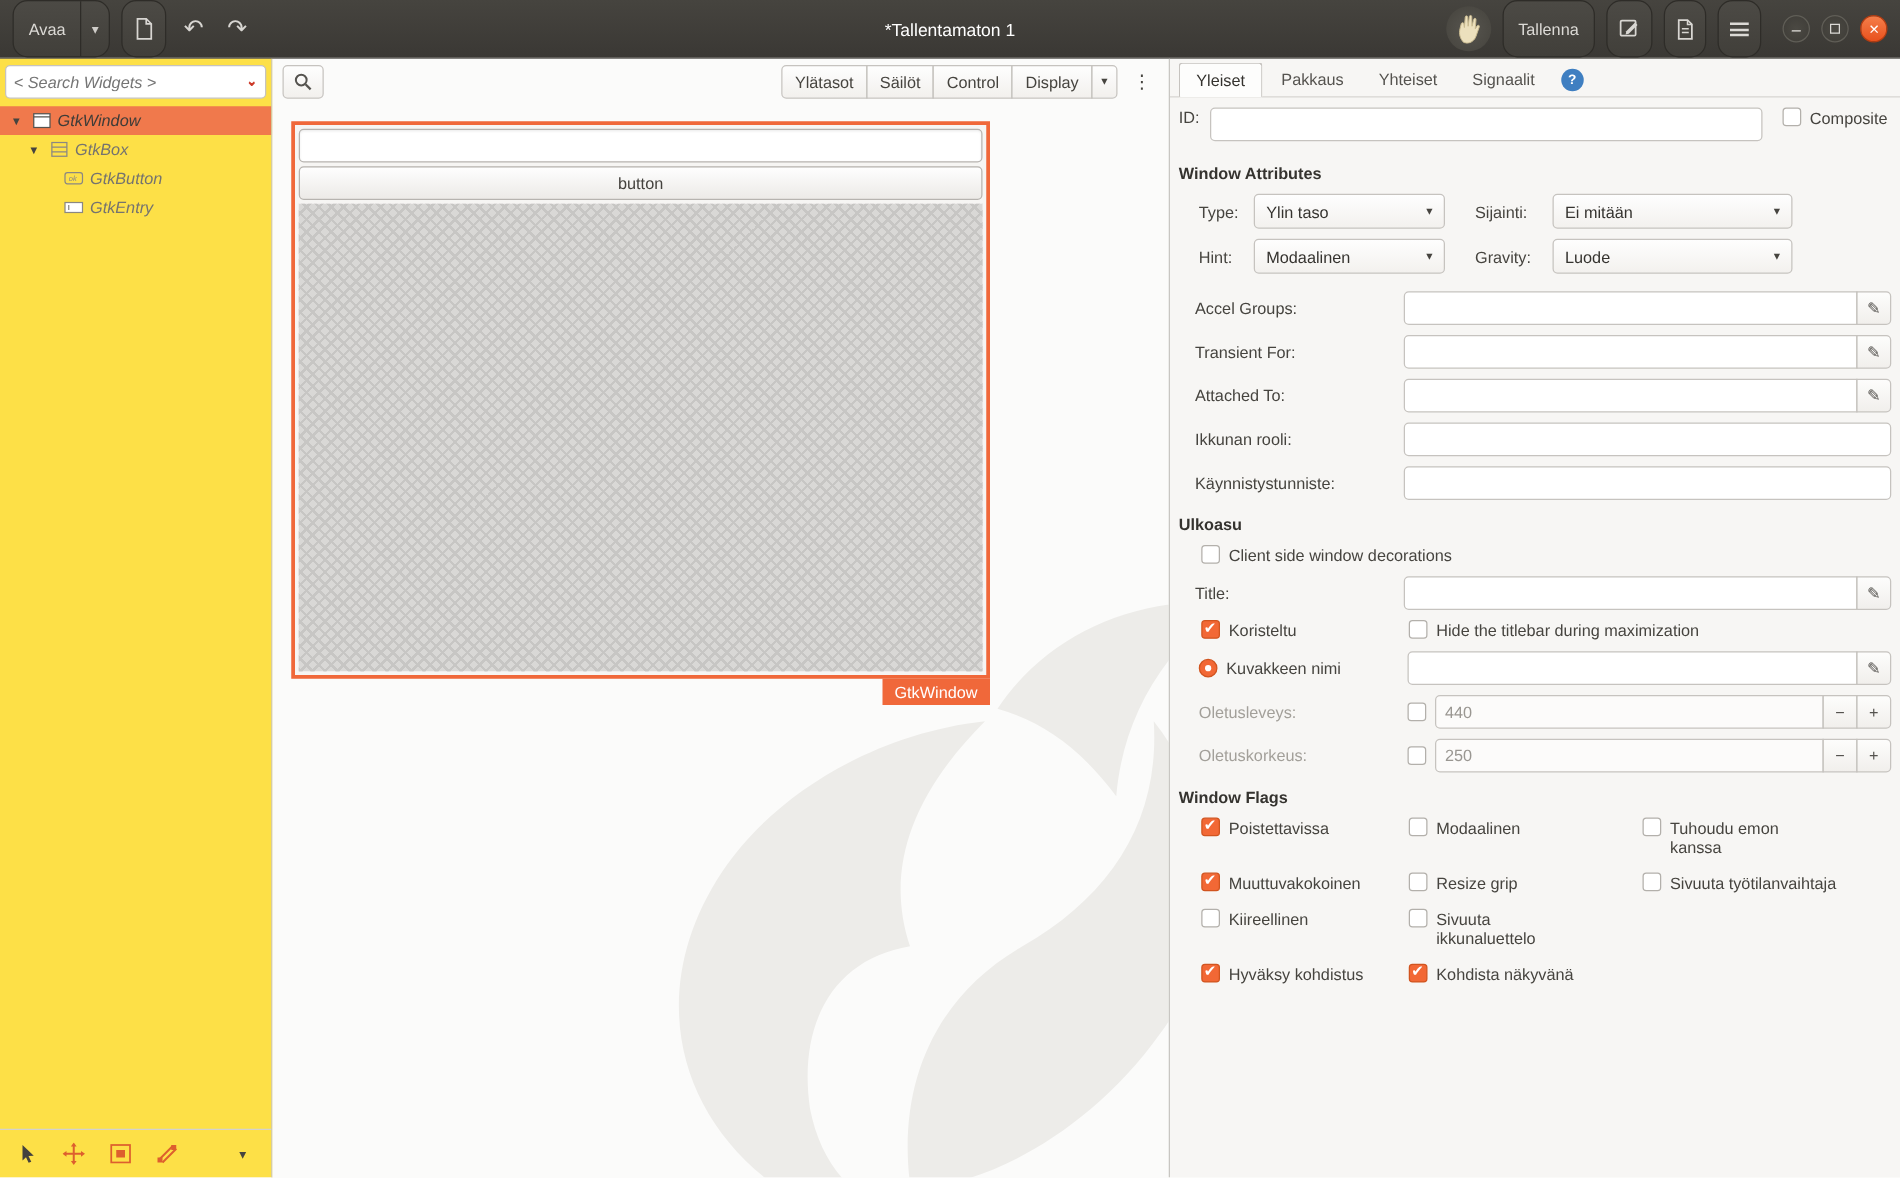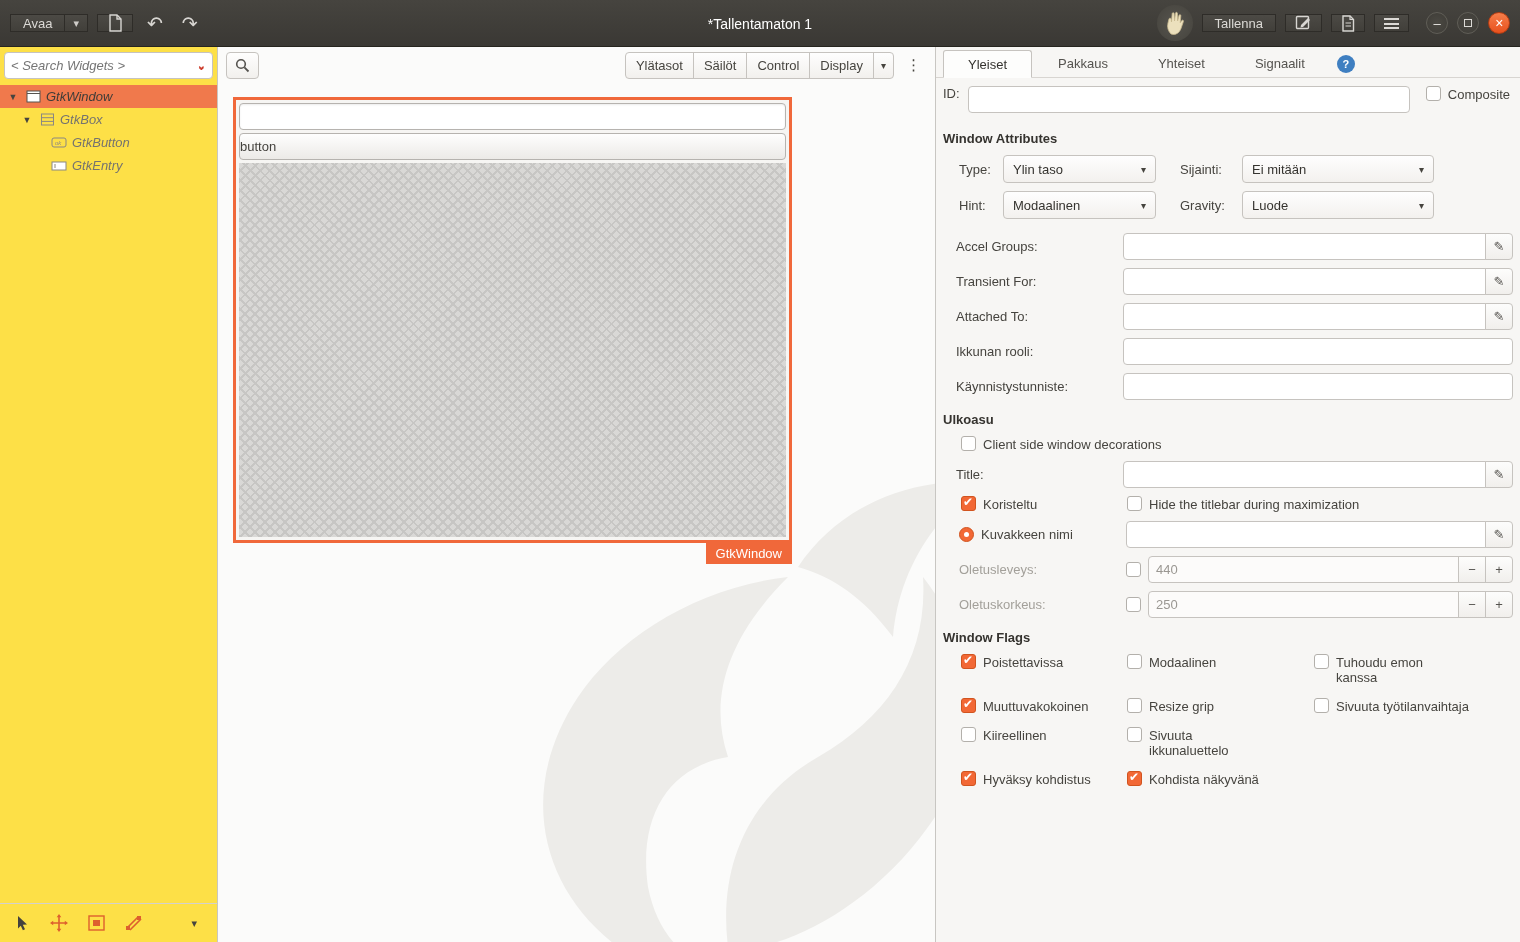--- a/index.html
+++ b/index.html
@@ -4,21 +4,21 @@
 <style>
   *{margin:0;padding:0;box-sizing:border-box}
   html,body{width:1520px;height:942px;overflow:hidden}
   body{font-family:"Liberation Sans","DejaVu Sans",sans-serif;font-size:13px;color:#3c3b37;background:#fbfbfa}
   .app{position:relative;width:1520px;height:942px;overflow:hidden}
 
   
   .titlebar{position:absolute;top:0;left:0;right:0;height:47px;background:linear-gradient(#46443f,#3a3834);border-bottom:1px solid #26251f;display:flex;align-items:center;padding:0 10px}
   .hgroup{display:flex;align-items:center;gap:9px}
   .hgroup.right{margin-left:auto}
-  .hbtn{height:18px;background:linear-gradient(#4c4a45,#413f3a);border:1px solid #2e2c28;border-radius:0;color:#dcdad6;font-size:13px;display:inline-flex;align-items:center;padding:0 12px;cursor:default}
+  .hbtn{height:46px;background:linear-gradient(#4c4a45,#413f3a);border:1px solid #2e2c28;border-radius:12px;color:#dcdad6;font-size:13px;display:inline-flex;align-items:center;padding:0 12px;cursor:default}
   .hbtn.icon{padding:0 9px}
   .hbtn.split{padding:0}
   .hbtn.split .hbtn-label{padding:0 12px}
   .hbtn.split .hsep{width:1px;align-self:stretch;background:#2e2c28}
   .hbtn.split .caret{padding:0 8px;font-size:11px;color:#cfcdc9}
   .flat-icon{color:#d8d6d2;font-size:19px;line-height:1;padding:4px 5px;cursor:default}
   .htitle{position:absolute;left:50%;top:0;height:47px;transform:translateX(-50%);display:flex;align-items:center;color:#ffffff;font-size:14px}
   .glade-logo{width:36px;height:36px;border-radius:50%;background:radial-gradient(#57554f,#45433d);display:flex;align-items:center;justify-content:center}
   .burger{display:inline-block;width:15px;height:11px;border-top:2px solid #dcdad6;border-bottom:2px solid #dcdad6;position:relative}
   .burger::after{content:"";position:absolute;left:0;right:0;top:3px;height:2px;background:#dcdad6}
@@ -50,28 +50,28 @@
   .cbtn{height:27px;background:linear-gradient(#fefefe,#f2f0ed);border:1px solid #c6c3bf;display:inline-flex;align-items:center;justify-content:center;padding:0 10px;color:#46443f;font-size:13px}
   .cbtn.first{border-radius:4px 0 0 4px}
   .cbtn.last{border-radius:0 4px 4px 0;padding:0 7px;font-size:10px}
   .cbtn.alone{border-radius:4px;padding:0 8px}
   .seg{display:flex;margin-left:auto}
   .seg .cbtn{margin-left:-1px}
   .dots{border:0;background:transparent;color:#46443f;font-size:15px;padding:0 6px}
 
   .design-frame{position:absolute;left:15px;top:50px;width:559px;height:446px;border:3px solid #f0683a;background:#f6f5f3;display:flex;flex-direction:column;padding:3px;gap:3px}
   .g-entry{height:27px;background:#fff;border:1px solid #b6b3af;border-radius:4px;box-shadow:inset 0 1px 2px rgba(0,0,0,.08);flex:none}
-  .g-button{height:27px;background:linear-gradient(#fefefe,#eceae7);border:1px solid #b6b3af;border-radius:4px;display:flex;align-items:center;color:#44423e;flex:none}
+  .g-button{height:27px;background:linear-gradient(#fefefe,#eceae7);border:1px solid #b6b3af;border-radius:4px;display:flex;align-items:center;justify-content:center;color:#44423e;flex:none}
   .g-hatch{flex:1;background-color:#d9d8d6;background-image:repeating-linear-gradient(45deg,#c7c6c4 0 2px,transparent 2px 7px),repeating-linear-gradient(-45deg,#c7c6c4 0 2px,transparent 2px 7px)}
   .wtag{position:absolute;right:-3px;top:100%;margin-top:3px;background:#f0683a;color:#fff;padding:3px 10px;font-size:13px}
 
   
   .inspector{position:absolute;top:47px;left:935px;right:0;bottom:0;background:#f7f6f4;border-left:1px solid #c8c6c2;overflow:hidden}
   .tabs{height:31px;display:flex;align-items:flex-end;padding:0 0 0 7px;border-bottom:1px solid #d8d5d1;gap:2px}
-  .tab{height:28px;display:flex;align-items:center;padding:0 24px;color:#55534f;cursor:default}
+  .tab{height:28px;display:flex;align-items:center;padding:0 13px;color:#55534f;cursor:default}
   .tab.active{background:#fdfdfc;border:1px solid #c6c3bf;border-bottom:1px solid #fdfdfc;border-radius:3px 3px 0 0;margin-bottom:-1px;color:#35332f}
   .info-badge{width:18px;height:18px;border-radius:50%;background:#3f7fc1;color:#fff;font-size:11px;font-weight:bold;display:flex;align-items:center;justify-content:center;margin:0 0 4px 6px}
 
   .id-row{display:flex;align-items:flex-start;gap:8px;padding:8px 10px 6px 7px}
   .id-row .gtext{flex:1}
   .comp{display:flex;align-items:center;gap:6px;margin-left:8px;white-space:nowrap}
 
   .phead{font-weight:bold;color:#35332f;margin:12px 0 9px 7px}
   .prop-row{display:flex;align-items:center;padding-left:20px;padding-right:7px;margin-bottom:8px}
   .plabel{width:167px;flex:none;color:#46443f}

